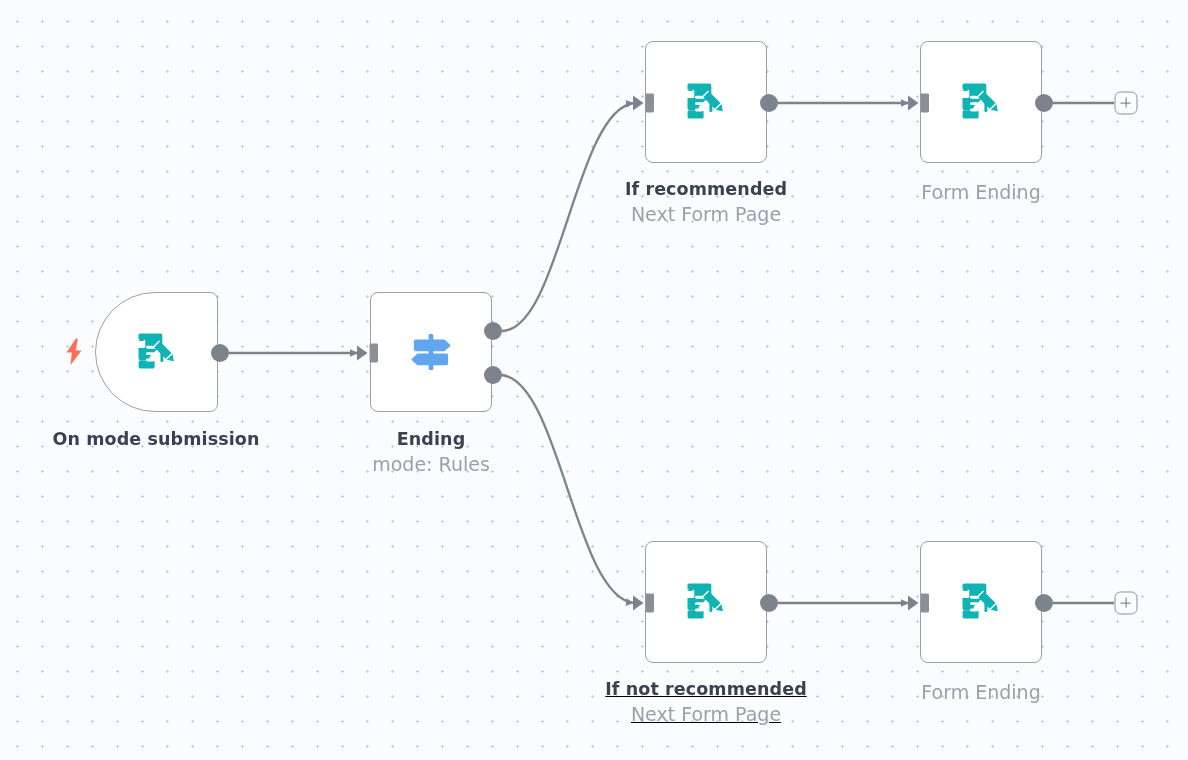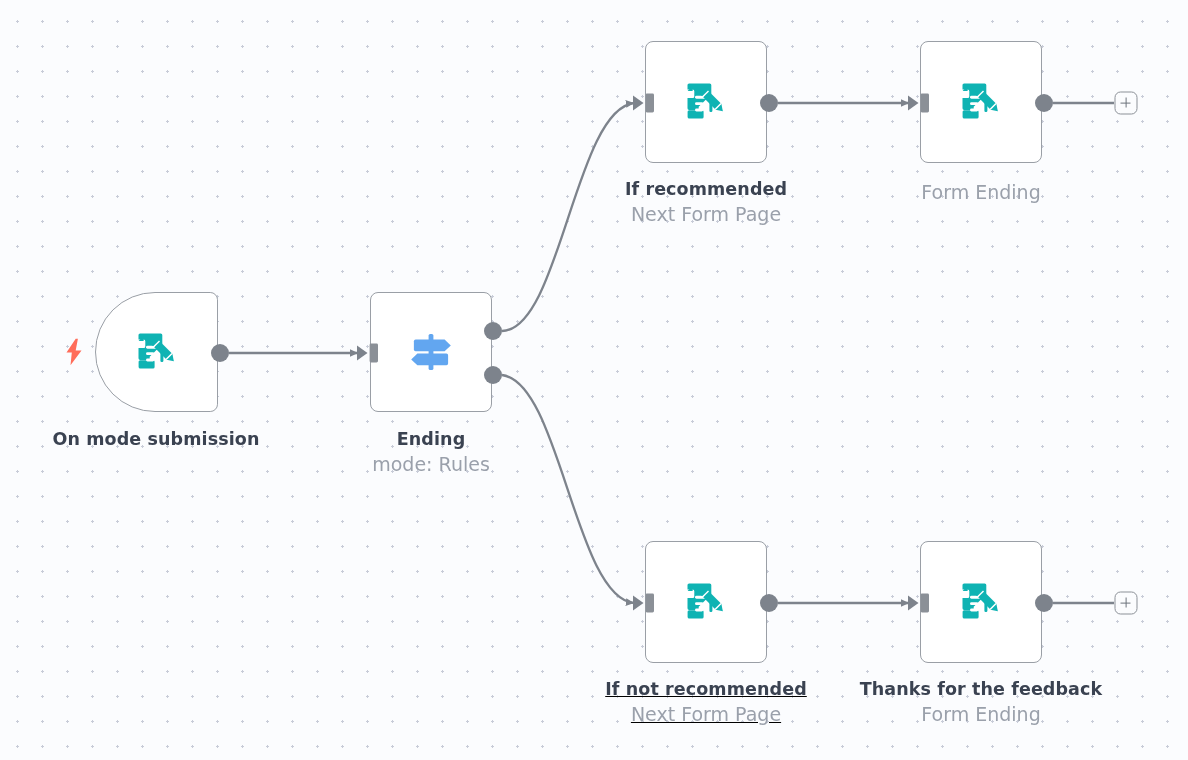--- a/index.html
+++ b/index.html
@@ -279,21 +279,20 @@
       <g transform="rotate(-45 33 26)">
         <rect fill="#0fb3b3" x="29.4" y="7.0" width="8.2" height="4.6" rx="1.3"></rect>
         <rect fill="#0fb3b3" x="29.4" y="12.6" width="8.2" height="17.6"></rect>
         <path fill="#0fb3b3" d="M29.4 30.4 h8.2 l-4.1 6.2 z"></path>
         <rect fill="#ffffff" x="29.4" y="11.5" width="8.2" height="1.4"></rect>
         <rect fill="#ffffff" x="29.4" y="29.2" width="8.2" height="1.4"></rect>
       </g>
     </svg>
   </div>
       <div class="node-label" style="left: 981px; top: 678px;">
-        <div class="node-title">Thanks for the feedback</div>
         <div class="node-subtitle">Form Ending</div>
       </div>
       <div class="port-out" style="left: 220px; top: 353px;"></div>
       <div class="port-out" style="left: 493px; top: 331px;"></div>
       <div class="port-out" style="left: 493px; top: 375px;"></div>
       <div class="port-out" style="left: 769px; top: 103px;"></div>
       <div class="port-out" style="left: 1044px; top: 103px;"></div>
       <div class="port-out" style="left: 769px; top: 603px;"></div>
       <div class="port-out" style="left: 1044px; top: 603px;"></div>
     <svg class="port-in" viewBox="0 0 26 24" xmlns="http://www.w3.org/2000/svg" style="left: 369px; top: 353px;">

